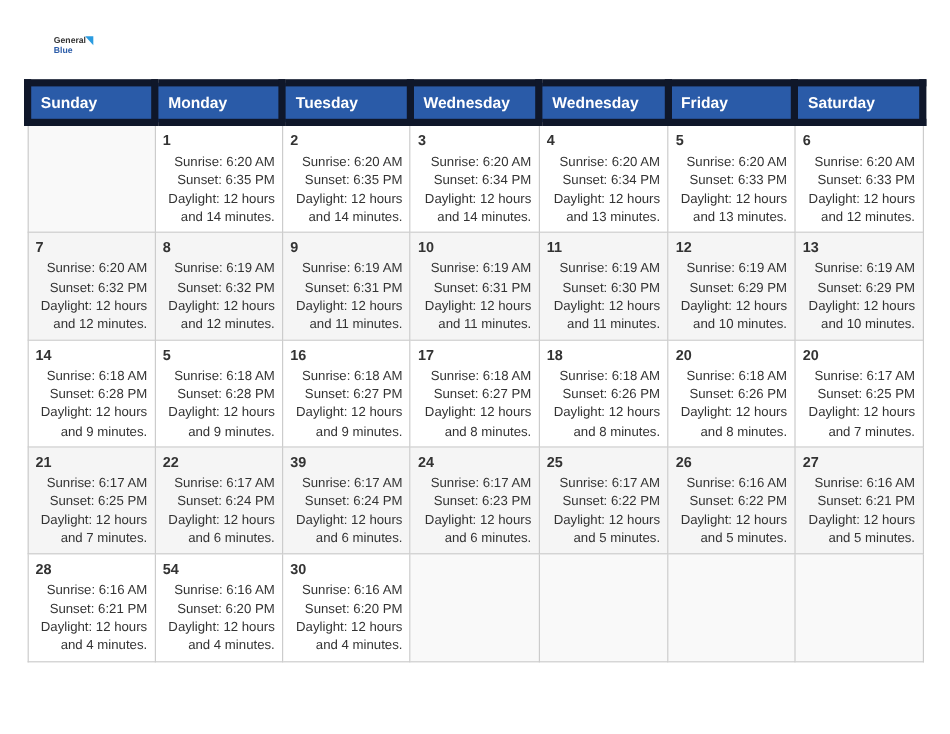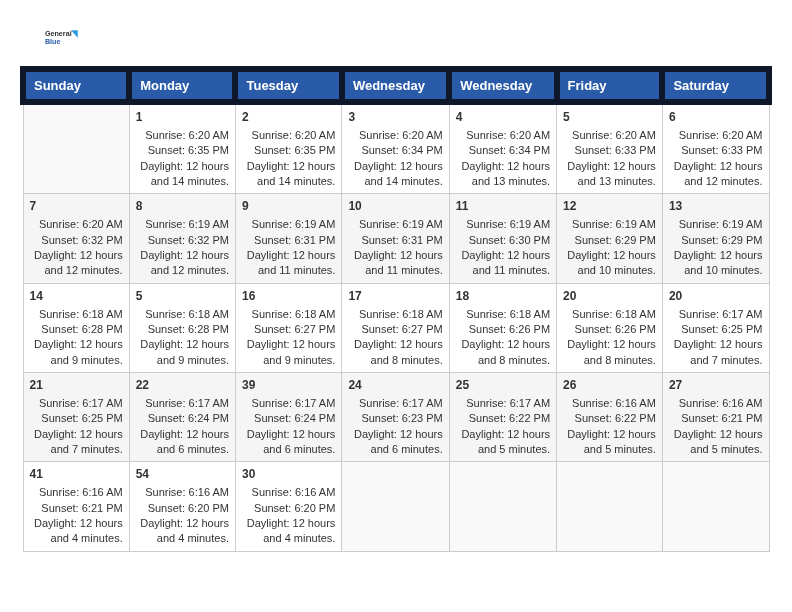--- a/index.html
+++ b/index.html
@@ -223,21 +223,21 @@
           <div class="day-num">26</div>
           <div class="cell-content">Sunrise: 6:16 AM<br>Sunset: 6:22 PM<br>Daylight: 12 hours and 5 minutes.</div>
         </td>
         <td>
           <div class="day-num">27</div>
           <div class="cell-content">Sunrise: 6:16 AM<br>Sunset: 6:21 PM<br>Daylight: 12 hours and 5 minutes.</div>
         </td>
       </tr>
       <tr>
         <td>
-          <div class="day-num">41</div>
+          <div class="day-num">28</div>
           <div class="cell-content">Sunrise: 6:16 AM<br>Sunset: 6:21 PM<br>Daylight: 12 hours and 4 minutes.</div>
         </td>
         <td>
           <div class="day-num">54</div>
           <div class="cell-content">Sunrise: 6:16 AM<br>Sunset: 6:20 PM<br>Daylight: 12 hours and 4 minutes.</div>
         </td>
         <td>
           <div class="day-num">30</div>
           <div class="cell-content">Sunrise: 6:16 AM<br>Sunset: 6:20 PM<br>Daylight: 12 hours and 4 minutes.</div>
         </td>

